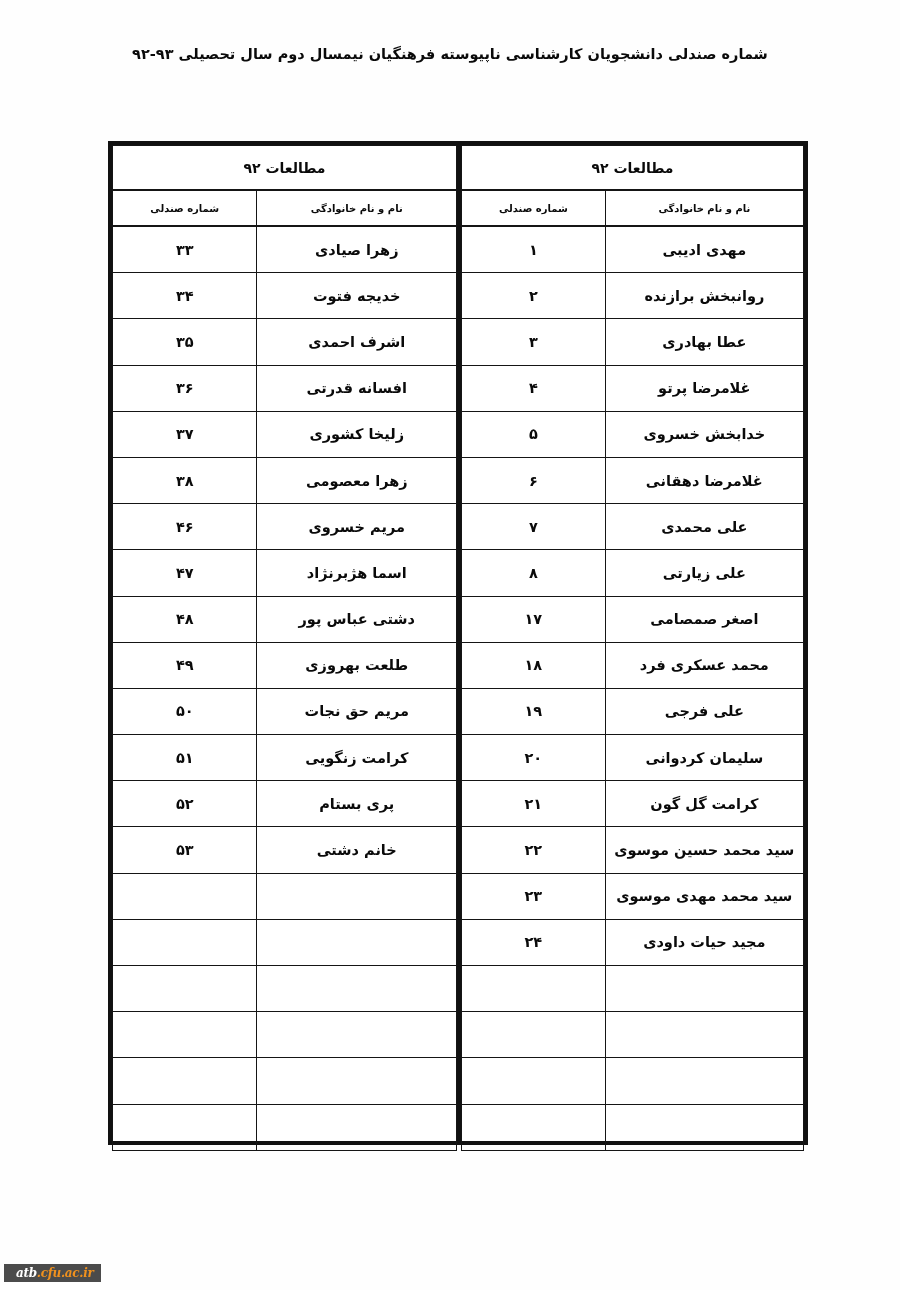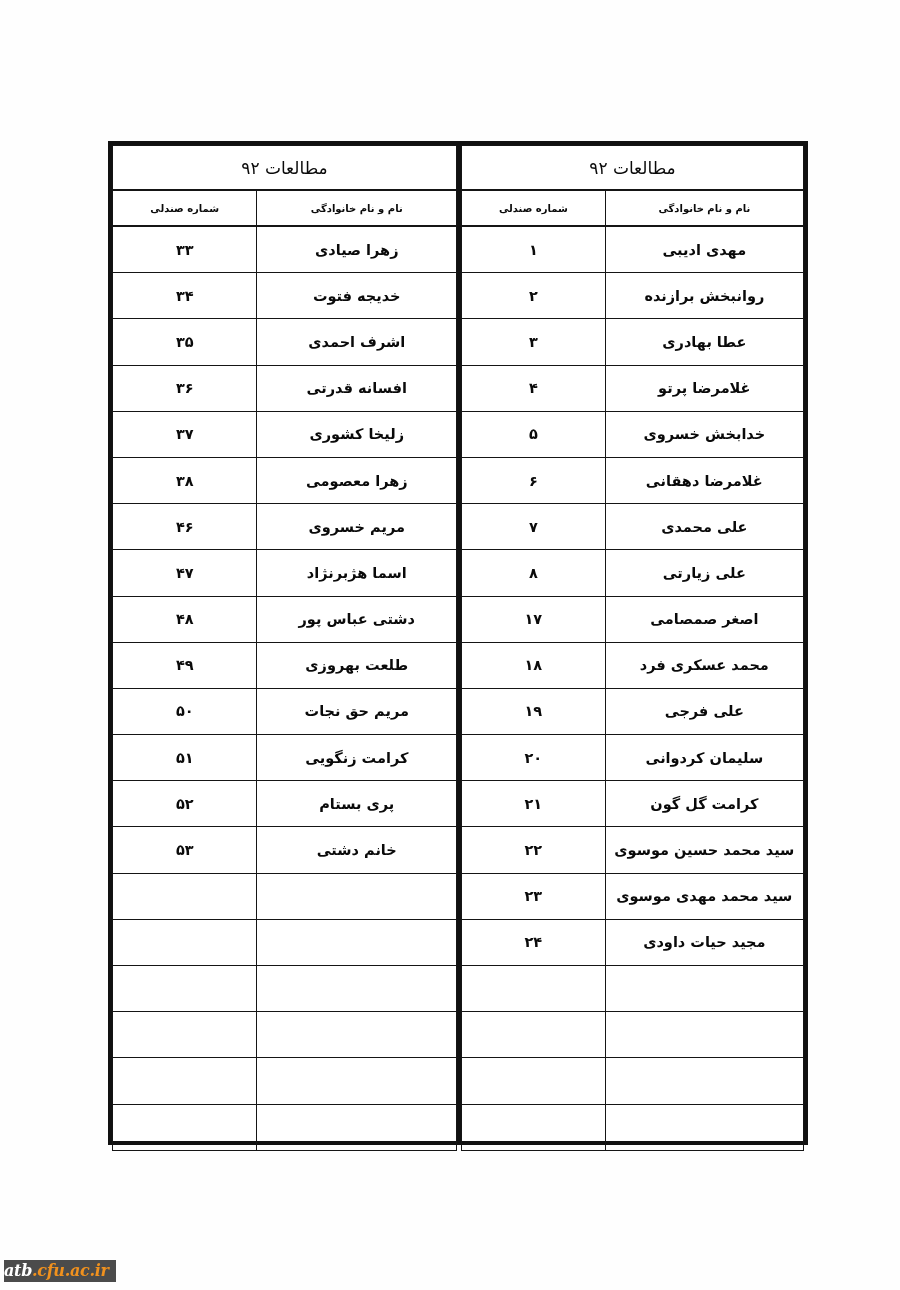--- a/index.html
+++ b/index.html
@@ -84,22 +84,22 @@
   table.seat-table th,
   table.seat-table td {
     border: 1.4px solid #151515;
     padding: 0;
     text-align: center;
     vertical-align: middle;
     direction: rtl;
   }
   table.seat-table th.group-head {
     height: 43px;
-    font-size: 17px;
-    font-weight: normal;
+    font-size: 14px;
+    font-weight: bold;
     border-bottom-width: 2px;
   }
   table.seat-table th.col-head {
     height: 34px;
     font-size: 10px;
     font-weight: bold;
     border-bottom-width: 2.6px;
   }
   table.seat-table td {
     height: 45.2px;
@@ -112,38 +112,39 @@
   }
   col.c-name { width: 58%; }
   col.c-seat { width: 42%; }
 
   
   .watermark {
     position: absolute;
     left: 4px;
     bottom: 8px;
     background: #4b4b4b;
-    padding: 3px 7px 3px 0;
+    padding: 3px 7px 3px 12px;
     font-family: "DejaVu Serif", "Liberation Serif", serif;
     font-style: italic;
     font-weight: bold;
-    font-size: 16px;
+    font-size: 12px;
     direction: ltr;
     line-height: 1;
     letter-spacing: -0.3px;
   }
   .watermark .wm-a { color: #ffffff; }
   .watermark .wm-b { color: #f0911e; }
 </style>
 </head>
 <body>
 
 <div class="page">
 
   <div class="title-block">
+    <div class="title-line-1">شماره صندلی دانشجویان کارشناسی ناپیوسته فرهنگیان نیمسال دوم سال تحصیلی ۹۳-۹۲</div>
   </div>
 
   <div class="table-frame">
 
     <div class="half right-half">
       <table class="seat-table">
         <colgroup>
           <col class="c-name">
           <col class="c-seat">
         </colgroup>

